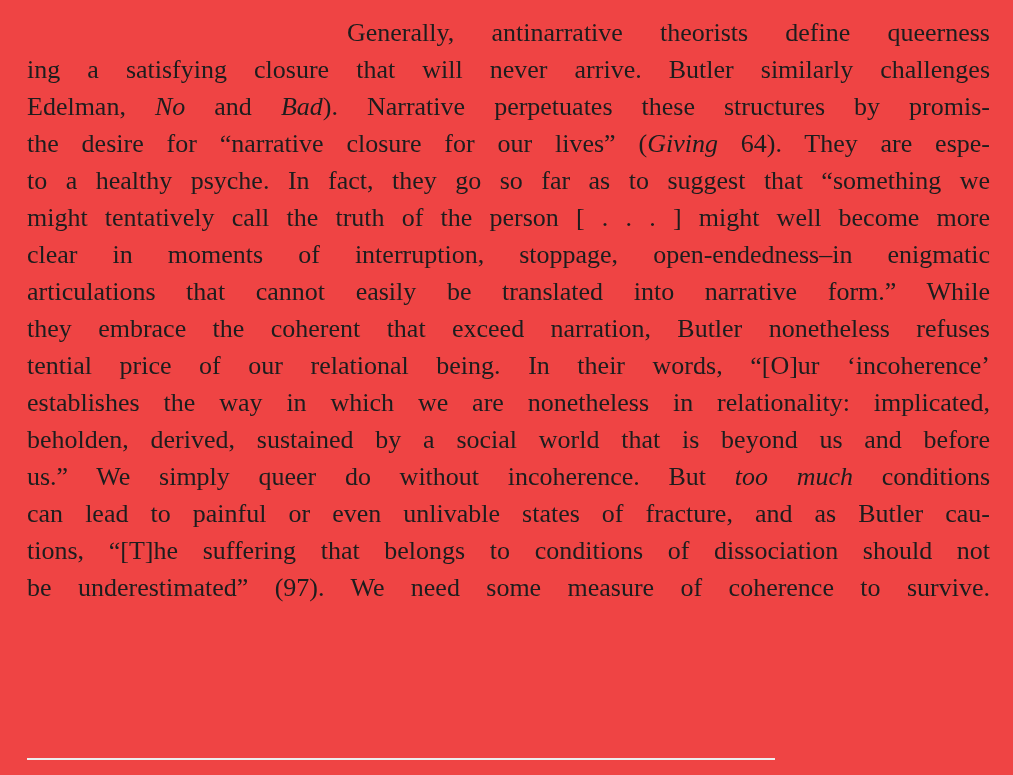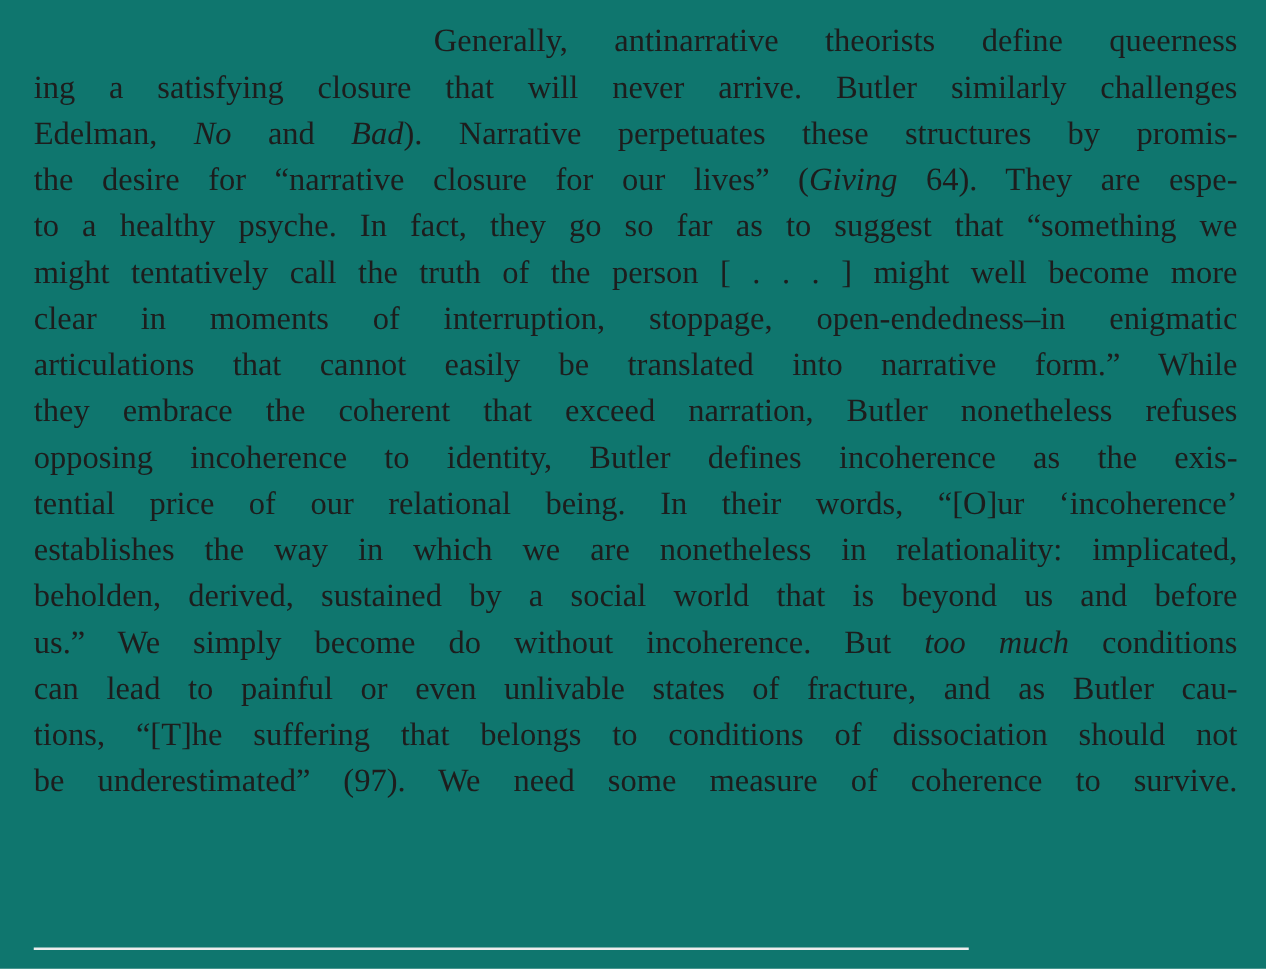--- a/index.html
+++ b/index.html
@@ -10,21 +10,21 @@
   body {
     width: 1013px;
     height: 775px;
     font-family: "Liberation Serif", "DejaVu Serif", serif;
     overflow: hidden;
   }
   .page {
     position: relative;
     width: 1013px;
     height: 775px;
-    background: #0f766e;
+    background: #ef4444;
     overflow: hidden;
   }
   .text-block {
     position: absolute;
     left: 27px;
     top: 14px;
     width: 963px;
     color: #1d1d1d;
     font-size: 26px;
     line-height: 37px;
@@ -60,23 +60,22 @@
   <div class="text-block">
       <div class="line indent"><span>Generally, antinarrative theorists define queerness</span></div>
       <div class="line"><span>ing a satisfying closure that will never arrive. Butler similarly challenges</span></div>
       <div class="line"><span>Edelman, </span><em>No</em><span> and </span><em>Bad</em><span>). Narrative perpetuates these structures by promis-</span></div>
       <div class="line"><span>the desire for “narrative closure for our lives” (</span><em>Giving</em><span> 64). They are espe-</span></div>
       <div class="line"><span>to a healthy psyche. In fact, they go so far as to suggest that “something we</span></div>
       <div class="line"><span>might tentatively call the truth of the person [ . . . ] might well become more</span></div>
       <div class="line"><span>clear in moments of interruption, stoppage, open-endedness–in enigmatic</span></div>
       <div class="line"><span>articulations that cannot easily be translated into narrative form.” While</span></div>
       <div class="line"><span>they embrace the coherent that exceed narration, Butler nonetheless refuses</span></div>
-      <div class="line"><span>opposing incoherence to identity, Butler defines incoherence as the exis-</span></div>
       <div class="line"><span>tential price of our relational being. In their words, “[O]ur ‘incoherence’</span></div>
       <div class="line"><span>establishes the way in which we are nonetheless in relationality: implicated,</span></div>
       <div class="line"><span>beholden, derived, sustained by a social world that is beyond us and before</span></div>
-      <div class="line"><span>us.” We simply become do without incoherence. But </span><em>too much</em><span> conditions</span></div>
+      <div class="line"><span>us.” We simply queer do without incoherence. But </span><em>too much</em><span> conditions</span></div>
       <div class="line"><span>can lead to painful or even unlivable states of fracture, and as Butler cau-</span></div>
       <div class="line"><span>tions, “[T]he suffering that belongs to conditions of dissociation should not</span></div>
       <div class="line"><span>be underestimated” (97). We need some measure of coherence to survive.</span></div>
     </div>
   <div class="scan-artifact"></div>
 </div>
 
 </body></html>

